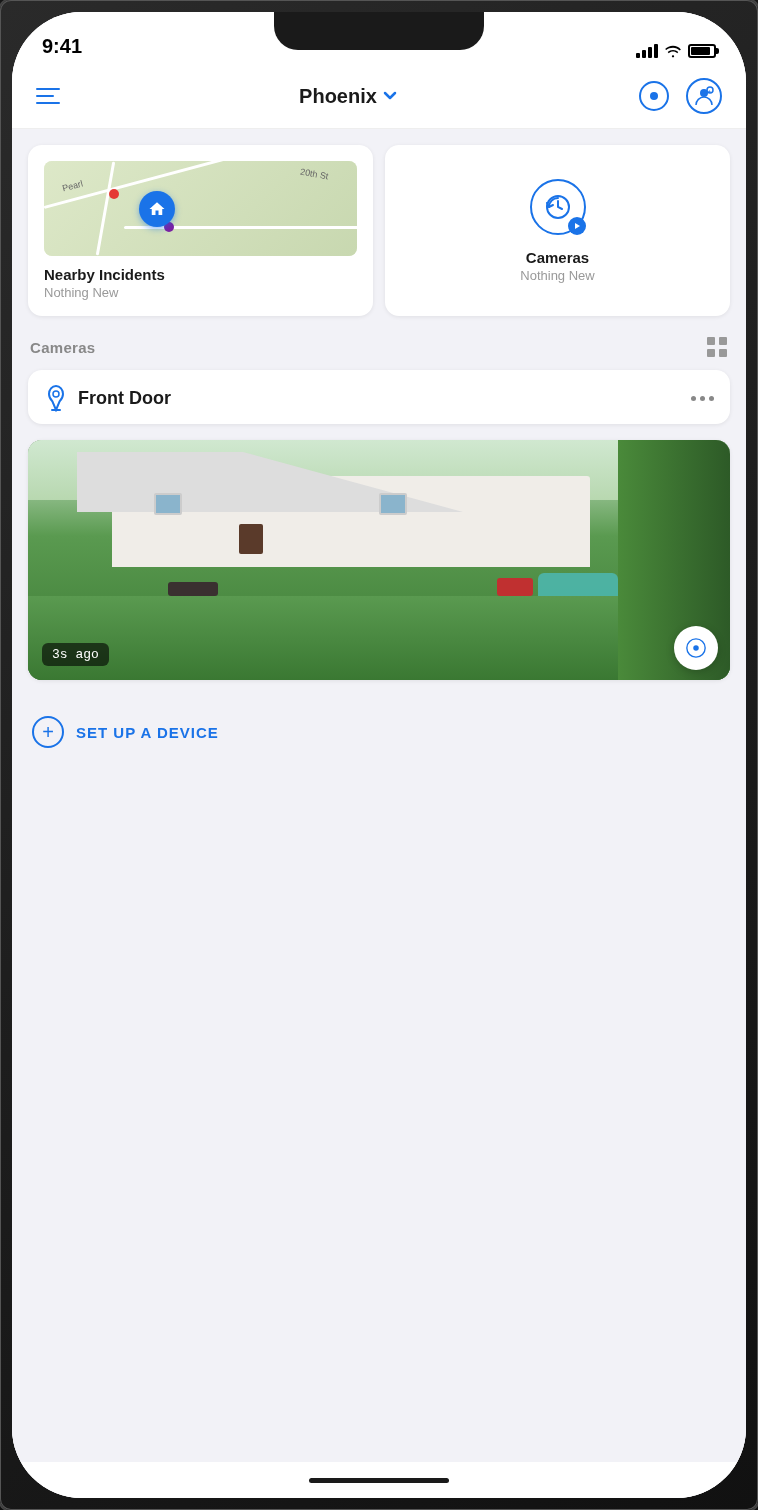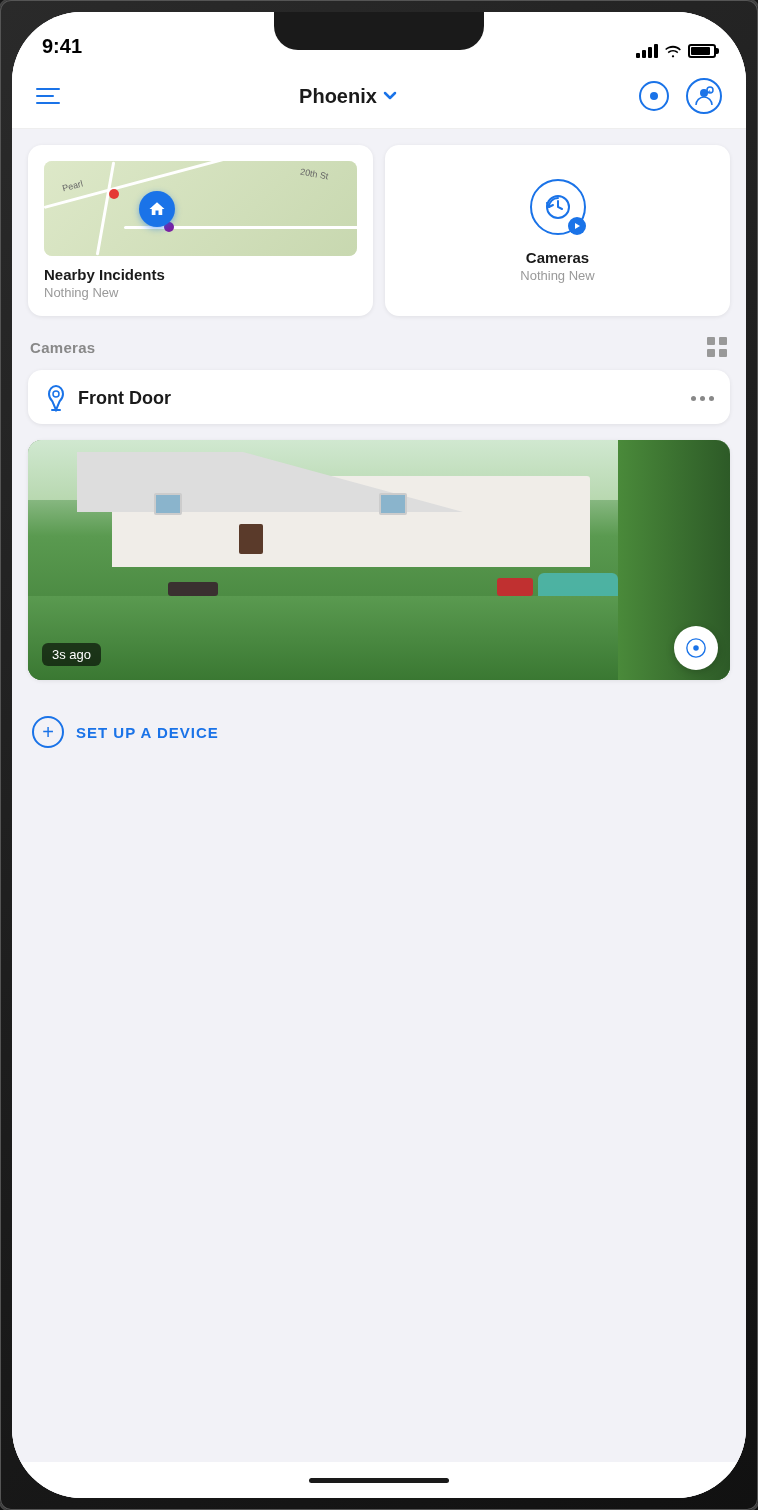--- a/index.html
+++ b/index.html
@@ -383,20 +383,21 @@
       background: #888;
       border-radius: 50%;
     }
 
     .camera-feed {
       width: 100%;
       height: 240px;
       position: relative;
       overflow: hidden;
       background: #2d5a27;
+      font-family: Liberation Mono, monospace;
     }
 
     
     .front-door-scene {
       width: 100%;
       height: 100%;
       background: linear-gradient(to bottom, #c8d8e8 0%, #d4e8d4 30%, #4a7a42 60%, #3a6632 100%);
       position: relative;
     }
 

